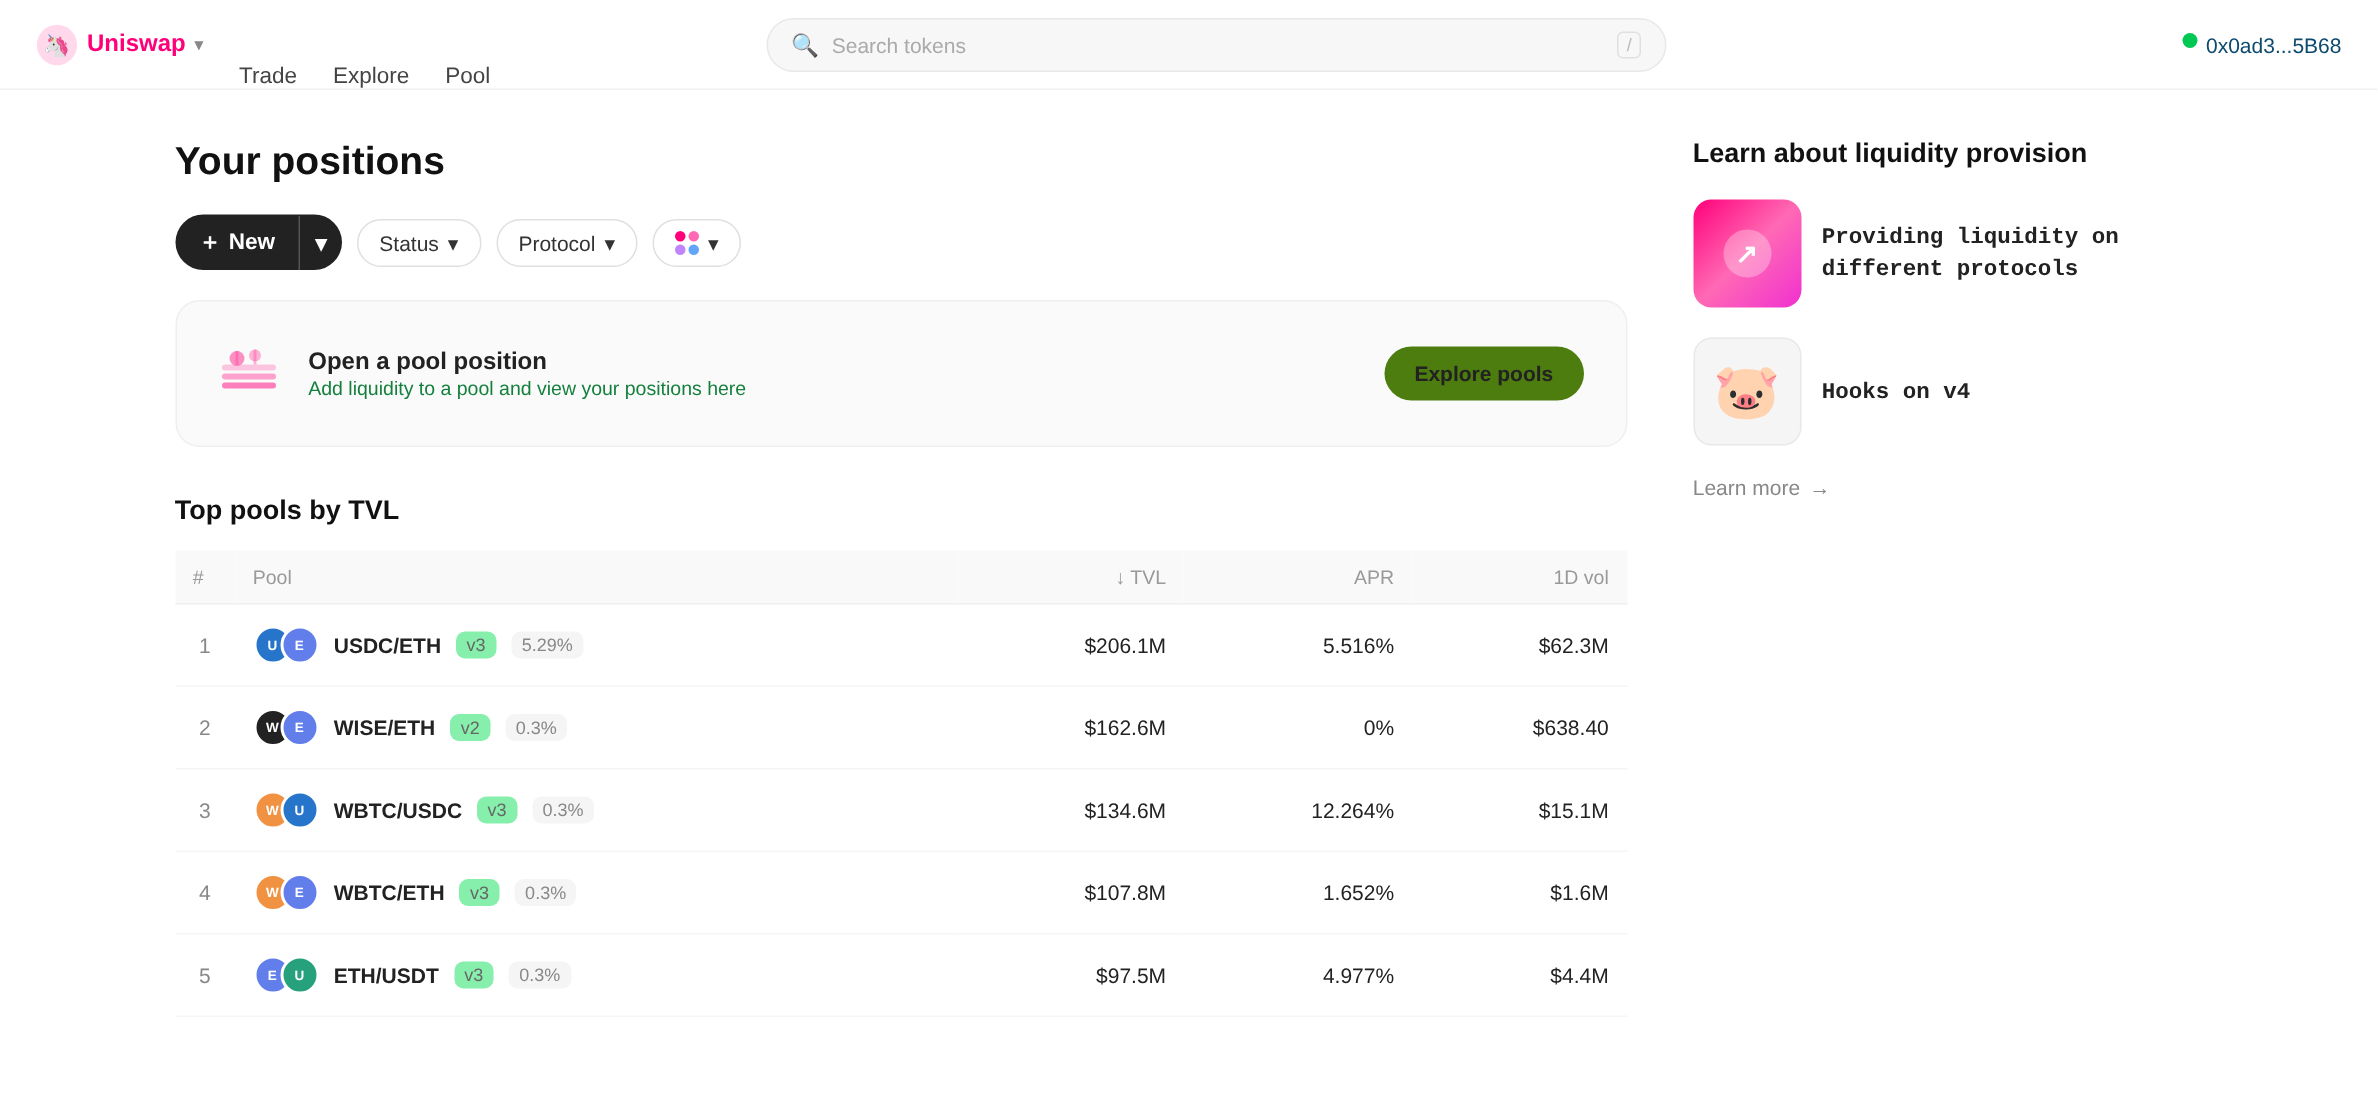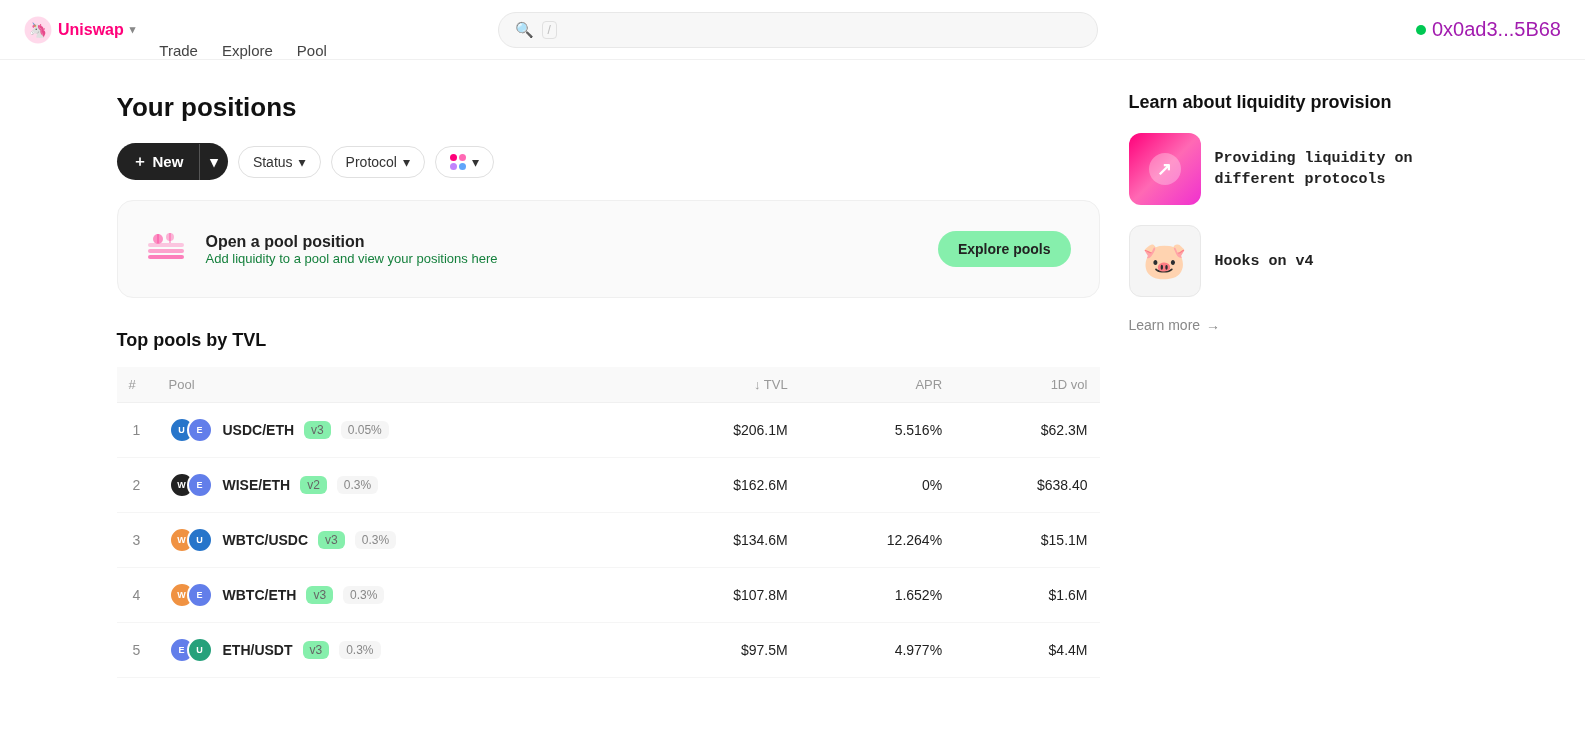--- a/index.html
+++ b/index.html
@@ -72,41 +72,41 @@
     .search-shortcut {
       color: #bbb;
       font-size: 12px;
       border: 1px solid #e0e0e0;
       border-radius: 4px;
       padding: 1px 5px;
     }
     .wallet-address {
       margin-left: auto;
       display: flex;
-      align-items: center;
+      align-items: flex-start;
       gap: 6px;
-      font-size: 20px;
+      font-size: 14px;
       font-weight: 500;
-      color: #a21caf;
+      color: #0c4a6e;
       cursor: pointer;
     }
     .wallet-dot {
       width: 10px;
       height: 10px;
       border-radius: 50%;
       background: #00c853;
     }
 
     
     .main {
       display: flex;
       max-width: 1400px;
       margin: 0 auto;
       padding: 32px 24px;
-      gap: 29px;
+      gap: 44px;
     }
     .left-panel {
       flex: 1;
       min-width: 0;
     }
     .right-panel {
       width: 340px;
       flex-shrink: 0;
     }
 
@@ -200,21 +200,21 @@
       font-weight: 600;
       color: #222;
       margin-bottom: 0;
     }
     .empty-text p {
       font-size: 13px;
       color: #15803d;
     }
     .btn-explore {
       margin-left: auto;
-      background: #86efac;
+      background: #4d7c0f;
       border: none;
       border-radius: 20px;
       padding: 10px 20px;
       font-size: 14px;
       font-weight: 600;
       cursor: pointer;
       color: #222;
       white-space: nowrap;
     }
 
@@ -359,20 +359,21 @@
   </div>
 
   <nav class="nav-links">
     <span class="nav-link">Trade</span>
     <span class="nav-link">Explore</span>
     <span class="nav-link">Pool</span>
   </nav>
 
   <div class="search-bar">
     <span class="search-icon-wrap">🔍</span>
+    <span class="search-placeholder">Search tokens</span>
     <span class="search-shortcut">/</span>
   </div>
 
   <div class="wallet-address">
     <span class="wallet-dot"></span>
     <span>0x0ad3...5B68</span>
   </div>
 </header>
 
 <div class="main">
@@ -448,21 +449,21 @@
       <tr>
     <td class="num">1</td>
     <td>
       <div class="pool-cell">
         <div class="token-icons">
           <div class="token-icon" style="background:#2775ca; color:#fff; font-size:9px; font-weight:700;">U</div>
           <div class="token-icon" style="background:#627eea; color:#fff; font-size:9px; font-weight:700;">E</div>
         </div>
         <span class="pool-name">USDC/ETH</span>
         <span class="pool-badge">v3</span>
-        <span class="pool-fee">0.05%</span>
+        <span class="pool-fee">5.29%</span>
       </div>
     </td>
     <td class="right">$206.1M</td>
     <td class="right">5.516%</td>
     <td class="right">$62.3M</td>
   </tr>
           <tr>
     <td class="num">2</td>
     <td>
       <div class="pool-cell">

